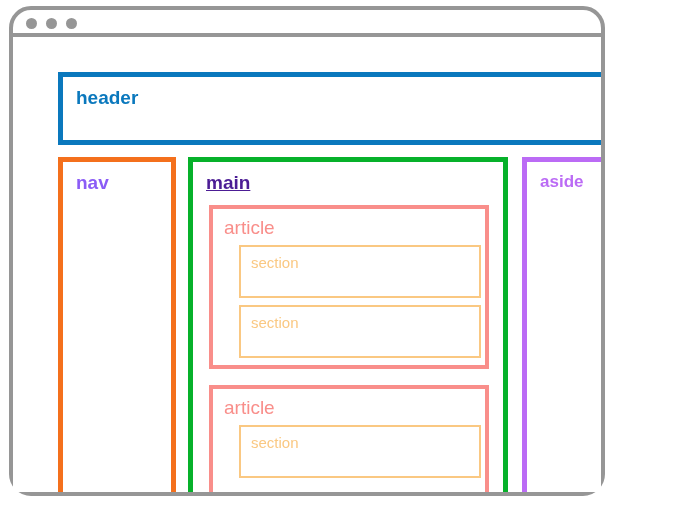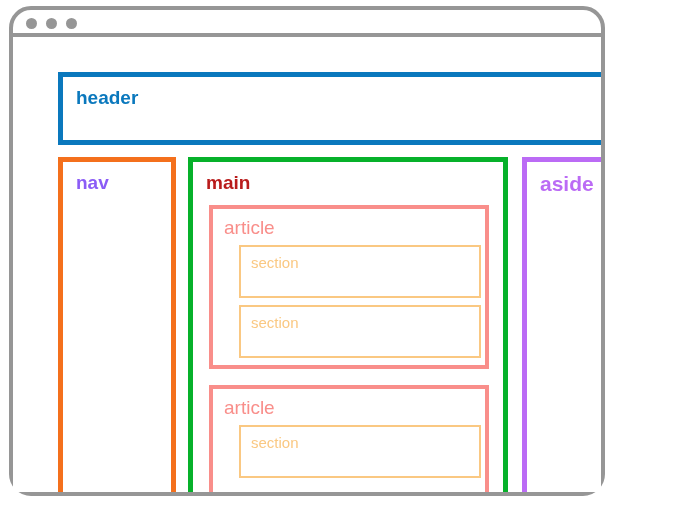--- a/index.html
+++ b/index.html
@@ -110,38 +110,39 @@
   
   .main-box {
     left: 175px;
     top: 120px;
     width: 320px;
     height: 354px;
     border: 5px solid #06b12a;
     overflow: hidden;
   }
   .main-box > .tag {
-    color: #b91c1c;
-    font-size: 19px;
-    font-weight: bold;
-    left: 13px;
-    top: 11px;
+    color: #4c1d95;
+    font-size: 19px;
+    font-weight: bold;
+    left: 13px;
+    top: 11px;
+    text-decoration: underline;
   }
 
   
   .aside-box {
     left: 509px;
     top: 120px;
     width: 118px;
     height: 354px;
     border: 5px solid #bb6bf5;
   }
   .aside-box > .tag {
     color: #bb6bf5;
-    font-size: 21px;
+    font-size: 17px;
     font-weight: bold;
     left: 13px;
     top: 11px;
   }
 
   
   .article-box {
     border: 4px solid #f98e8a;
     left: 16px;
     width: 280px;

